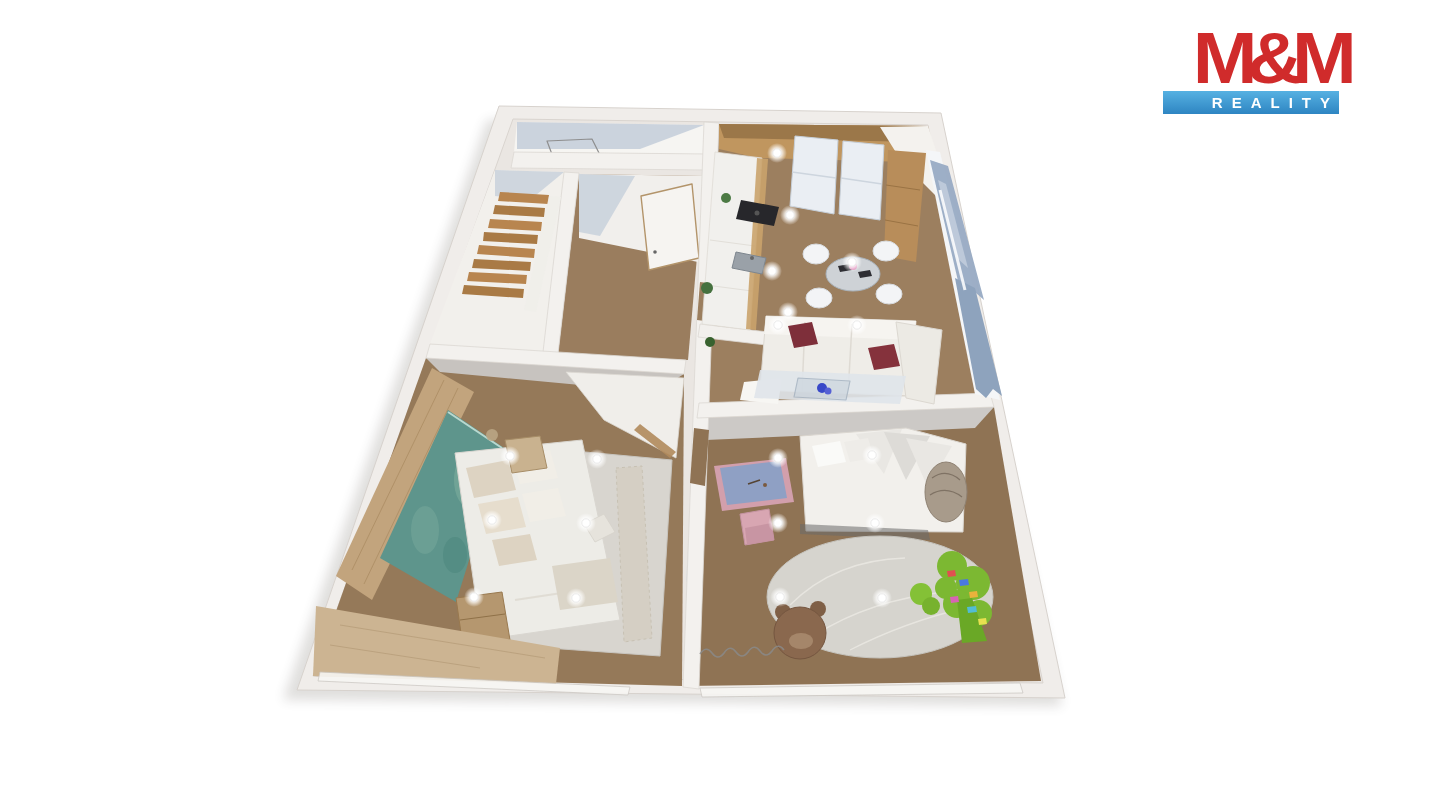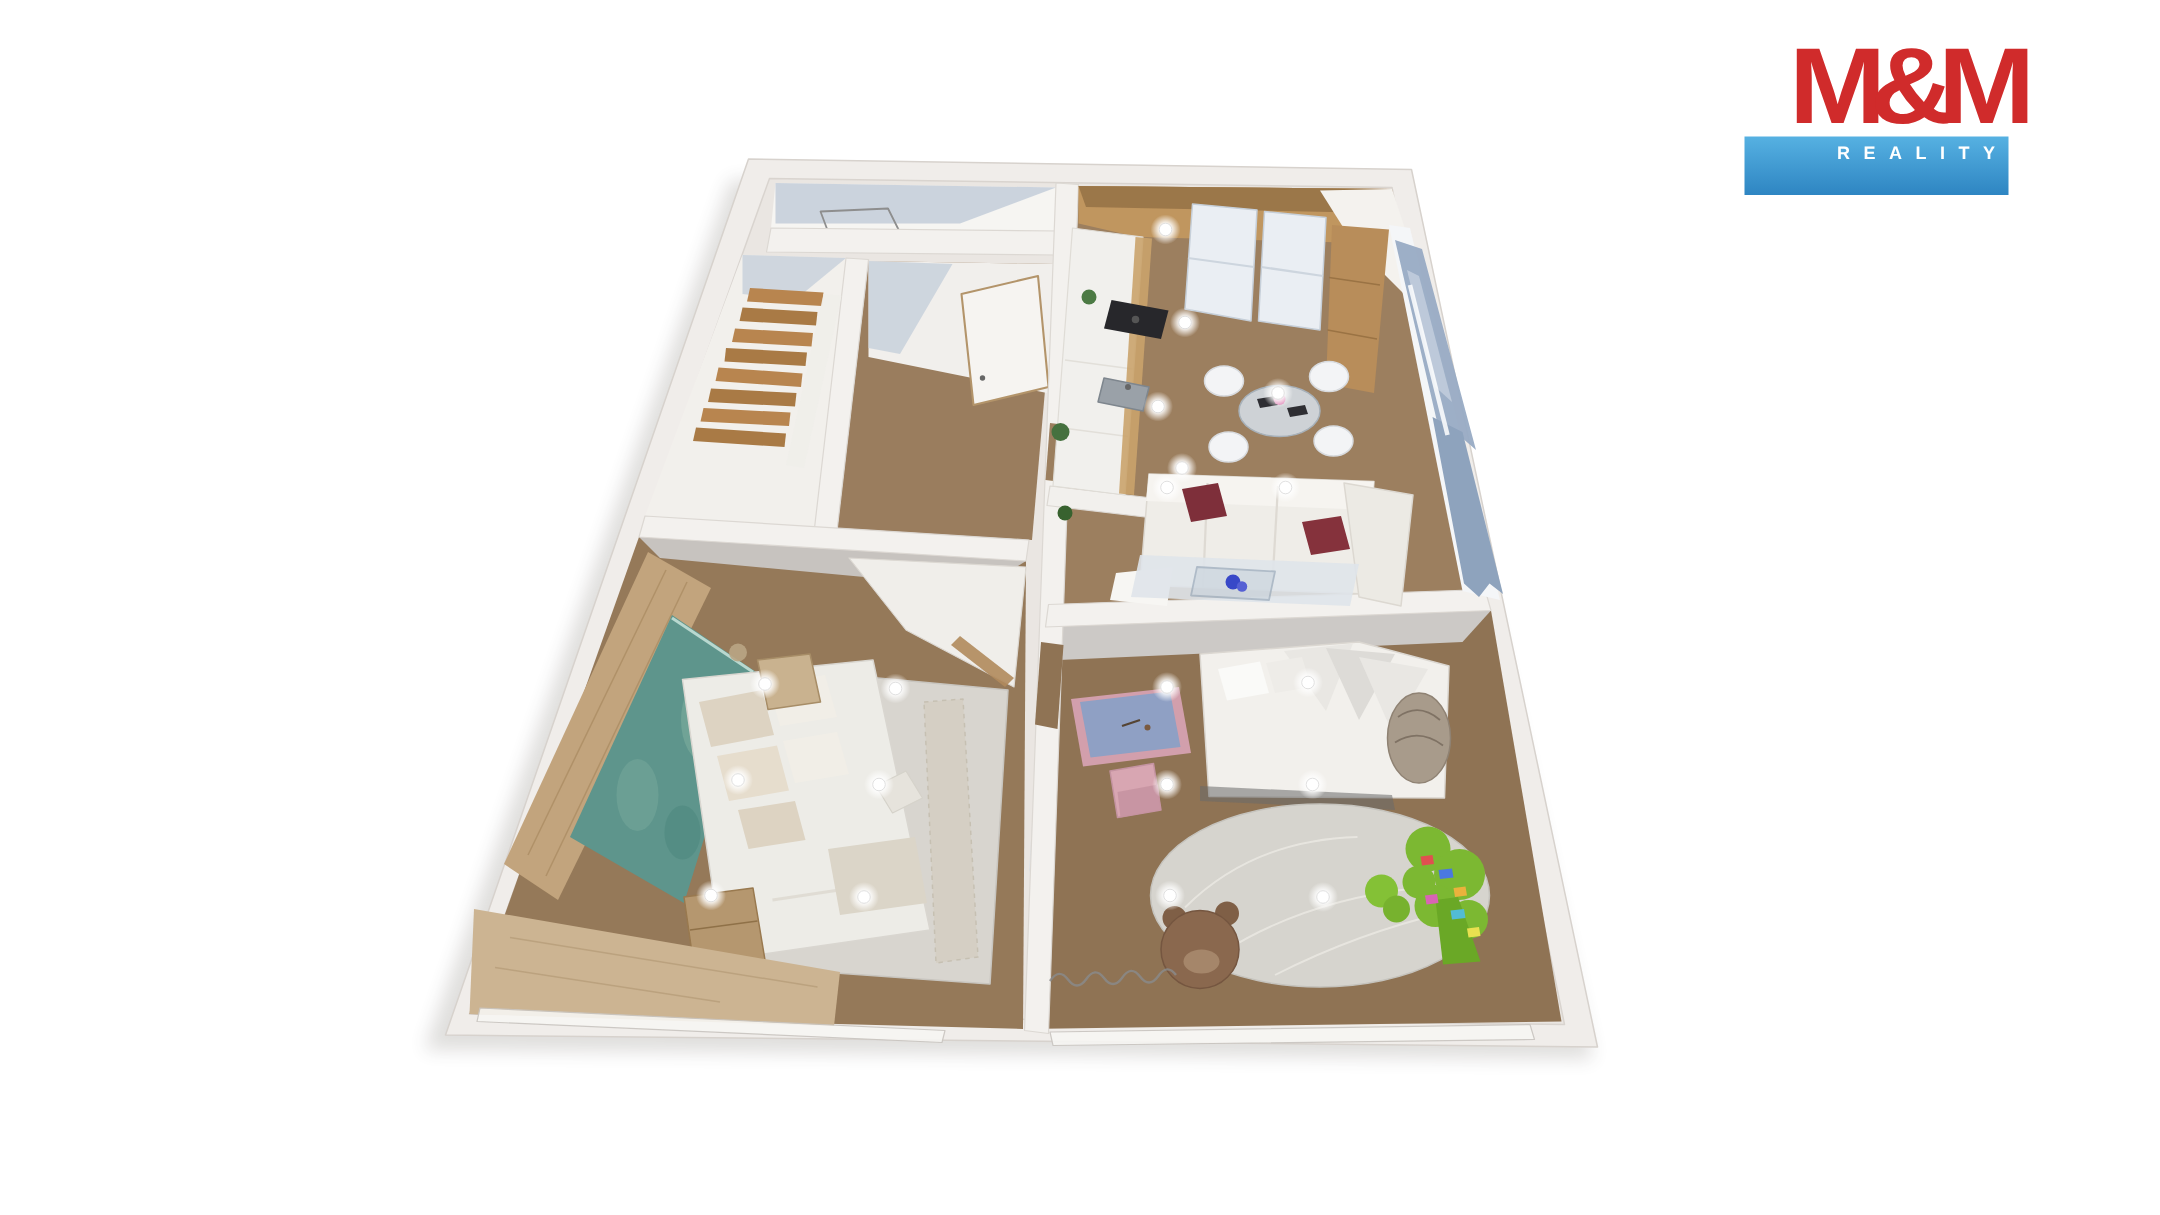--- a/index.html
+++ b/index.html
@@ -2,22 +2,22 @@
 <html><head>
 <meta charset="utf-8">
 <style>
   html,body{margin:0;padding:0;background:#ffffff;}
   .page{position:relative;width:1440px;height:810px;background:#ffffff;overflow:hidden;
         font-family:"Liberation Sans",sans-serif;}
   .floorplan-svg{position:absolute;left:0;top:0;}
   .logo{position:absolute;left:1163px;top:28px;width:176px;text-align:right;line-height:1;}
   .logo-mm{display:block;color:#d02b2b;font-weight:bold;font-size:72px;line-height:60px;
            letter-spacing:-10px;text-indent:-10px;transform:scaleX(1.08);transform-origin:center;}
-  .logo-reality{display:block;margin-top:3px;height:39px;line-height:23px;
-           background:linear-gradient(180deg,#56b1e2,#2e85c2);color:#ffffff;font-size:12px;
+  .logo-reality{display:block;margin-top:3px;height:23px;line-height:23px;
+           background:linear-gradient(180deg,#56b1e2,#2e85c2);color:#ffffff;font-size:15px;
            font-weight:bold;letter-spacing:9px;text-indent:9px;}
 </style>
 </head>
 <body>
 
 <div class="page">
 
   <svg class="floorplan-svg" width="1440" height="810" viewBox="0 0 1440 810" xmlns="http://www.w3.org/2000/svg">
     <defs>
       <filter id="softblur" x="-20%" y="-20%" width="140%" height="140%">

